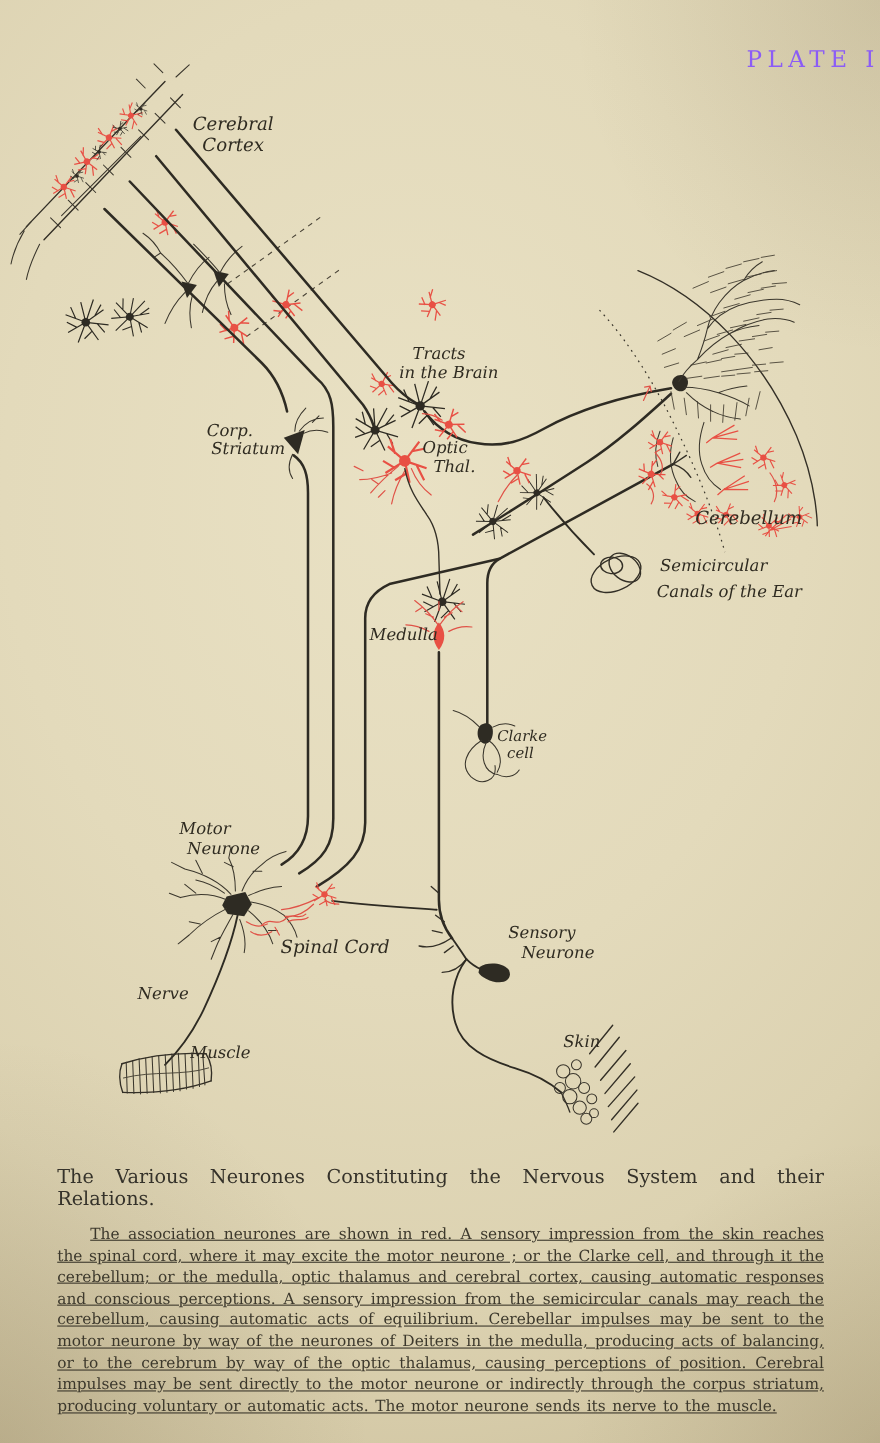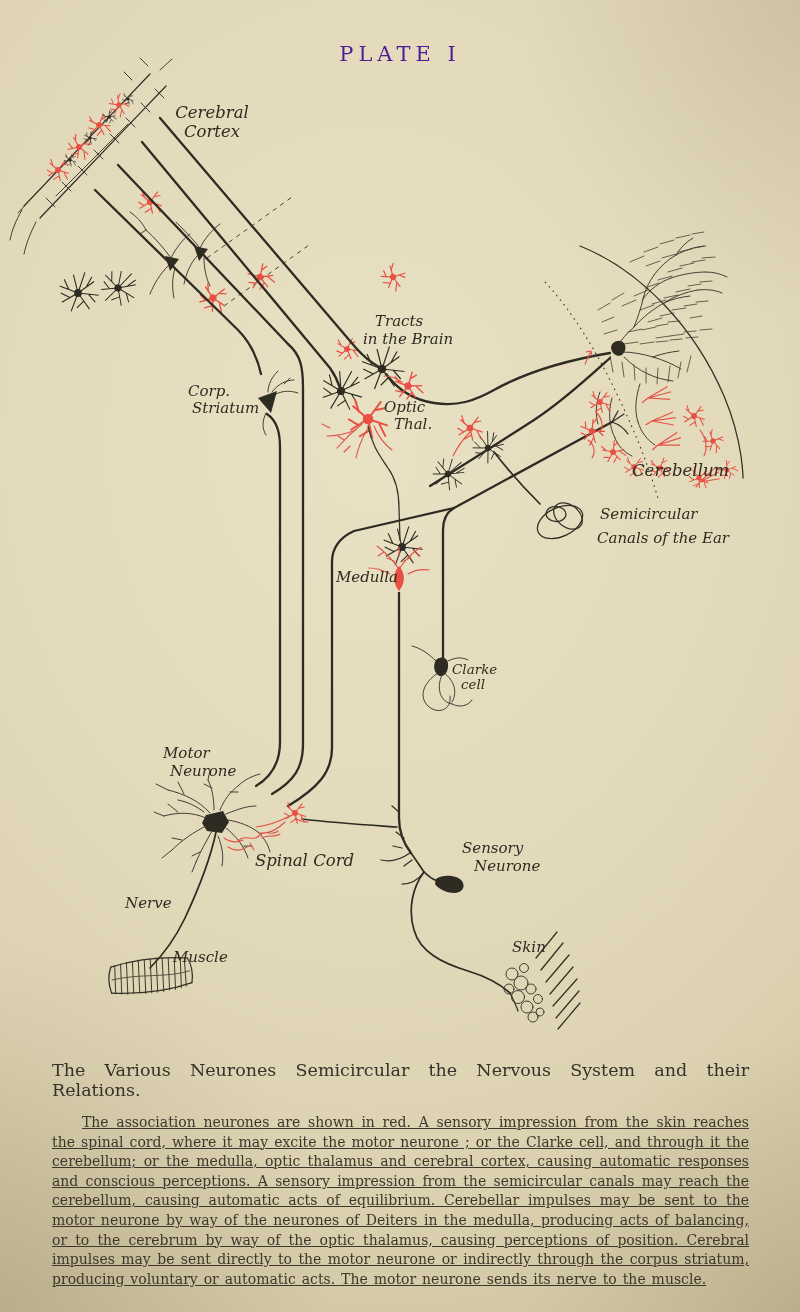--- a/index.html
+++ b/index.html
@@ -12,22 +12,22 @@
     background:radial-gradient(ellipse 120% 90% at 46% 34%, #e9e1c4 0%, #e3dabb 38%, #dcd2b1 62%, #cdc19d 85%, #b6a983 100%);
   }
   .page::after{
     content:"";position:absolute;inset:0;
     background:
       radial-gradient(ellipse 60% 40% at 0% 100%, rgba(90,75,45,.18), transparent 70%),
       radial-gradient(ellipse 50% 35% at 100% 0%, rgba(90,75,45,.12), transparent 70%),
       radial-gradient(ellipse 50% 30% at 100% 100%, rgba(90,75,45,.15), transparent 70%);
   }
   .plate-header{
-    position:absolute;top:42px;left:0;right:0;text-align:center;
-    font-size:21px;letter-spacing:5px;color:#4c1d95;font-family:"DejaVu Serif",serif;
+    position:absolute;top:42px;left:0;right:0;text-align:right;
+    font-size:21px;letter-spacing:5px;color:#8b5cf6;font-family:"DejaVu Serif",serif;
   }
   svg.diagram{position:absolute;left:0;top:0;}
   
   .tk{stroke:#2e2b23;stroke-width:2.3;fill:none;stroke-linecap:round;stroke-linejoin:round}
   .tm{stroke:#2e2b23;stroke-width:1.7;fill:none;stroke-linecap:round}
   .tn{stroke:#332f26;stroke-width:1.25;fill:none;stroke-linecap:round}
   .d1{stroke:#3a362c;stroke-width:.95;fill:none;stroke-linecap:round}
   .d0{stroke:#454033;stroke-width:.8;fill:none;stroke-linecap:round}
   .rd{stroke:#e05247;stroke-width:1.1;fill:none;stroke-linecap:round}
   .rdf{fill:#e85044;stroke:none}
@@ -274,15 +274,15 @@
     <text class="lbl md" x="462" y="853">Sensory</text>
     <text class="lbl md" x="474" y="871">Neurone</text>
 
     <text class="lbl md" x="125" y="908">Nerve</text>
     <text class="lbl md" x="173" y="962">Muscle</text>
     <text class="lbl md" x="512" y="952">Skin</text>
   </g>
 </svg>
 
 <div class="caption">
-  <h2 class="cap-title">The Various Neurones Semicircular the Nervous System and their Relations.</h2>
+  <h2 class="cap-title">The Various Neurones Constituting the Nervous System and their Relations.</h2>
   <p>The association neurones are shown in red.  A sensory impression from the skin reaches the spinal cord, where it may excite the motor neurone ; or the Clarke cell, and through it the cerebellum; or the medulla, optic thalamus and cerebral cortex, causing automatic responses and conscious perceptions.  A sensory impression from the semicircular canals may reach the cerebellum, causing automatic acts of equilibrium.  Cerebellar impulses may be sent to the motor neurone by way of the neurones of Deiters in the medulla, producing acts of balancing, or to the cerebrum by way of the optic thalamus, causing perceptions of position.  Cerebral impulses may be sent directly to the motor neurone or indirectly through the corpus striatum, producing voluntary or automatic acts.  The motor neurone sends its nerve to the muscle.</p>
 </div>
 
 </body></html>

